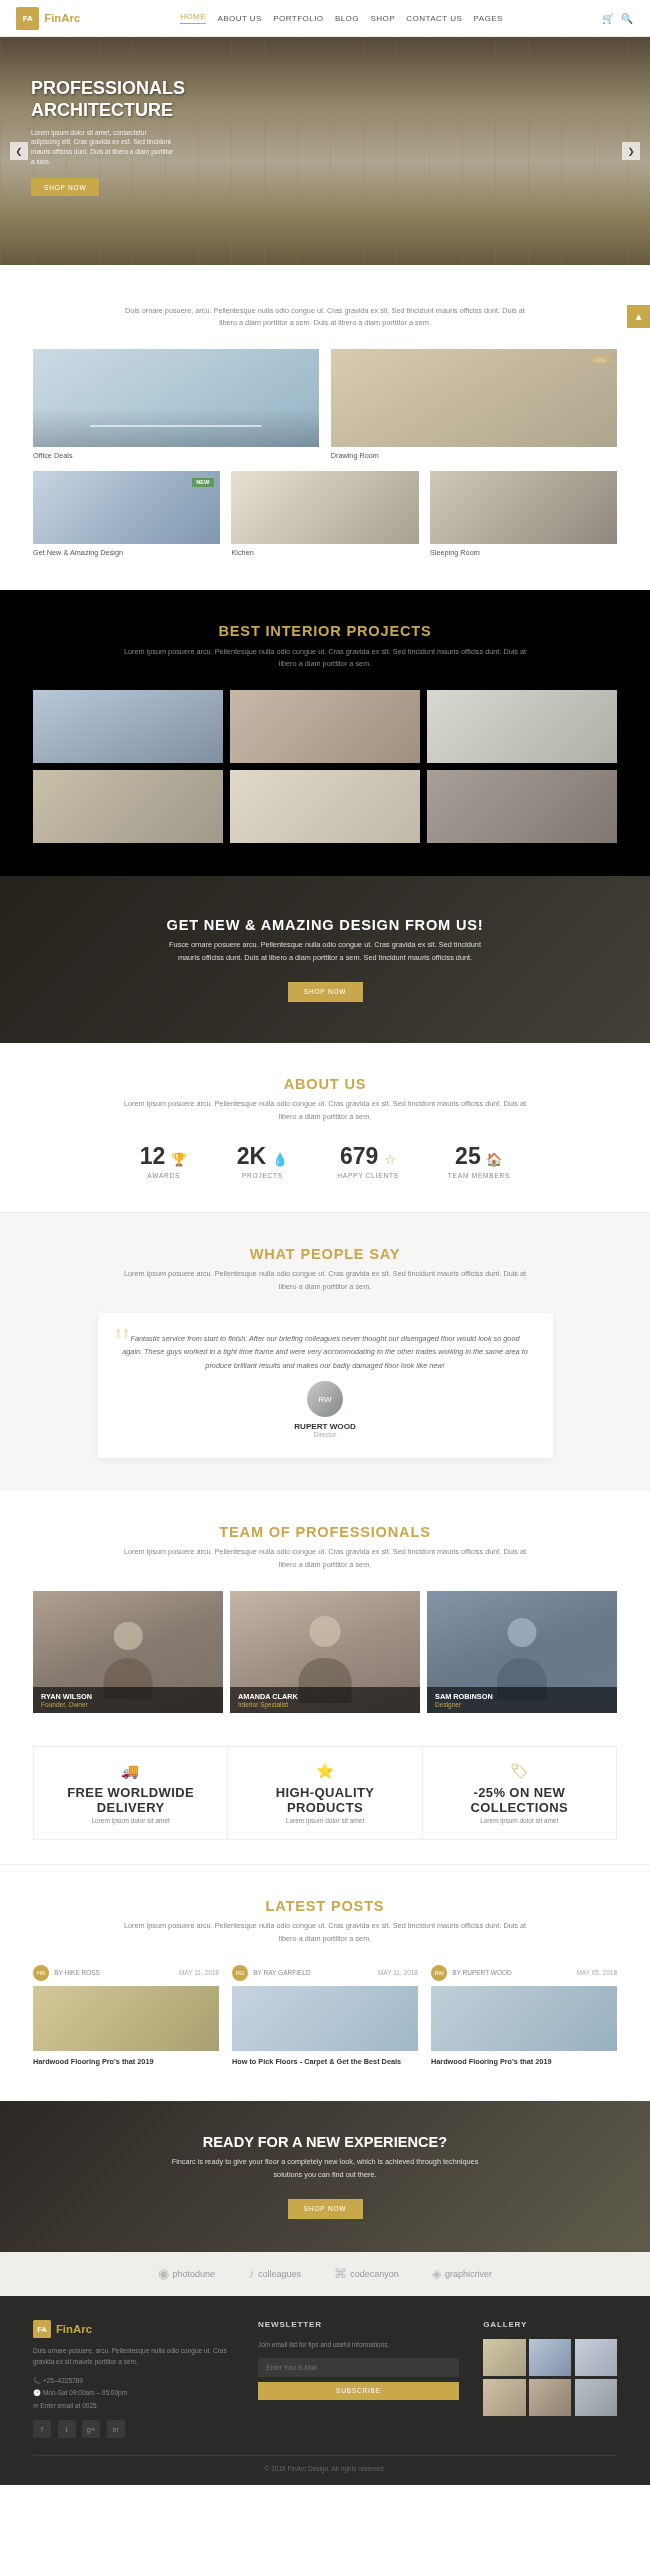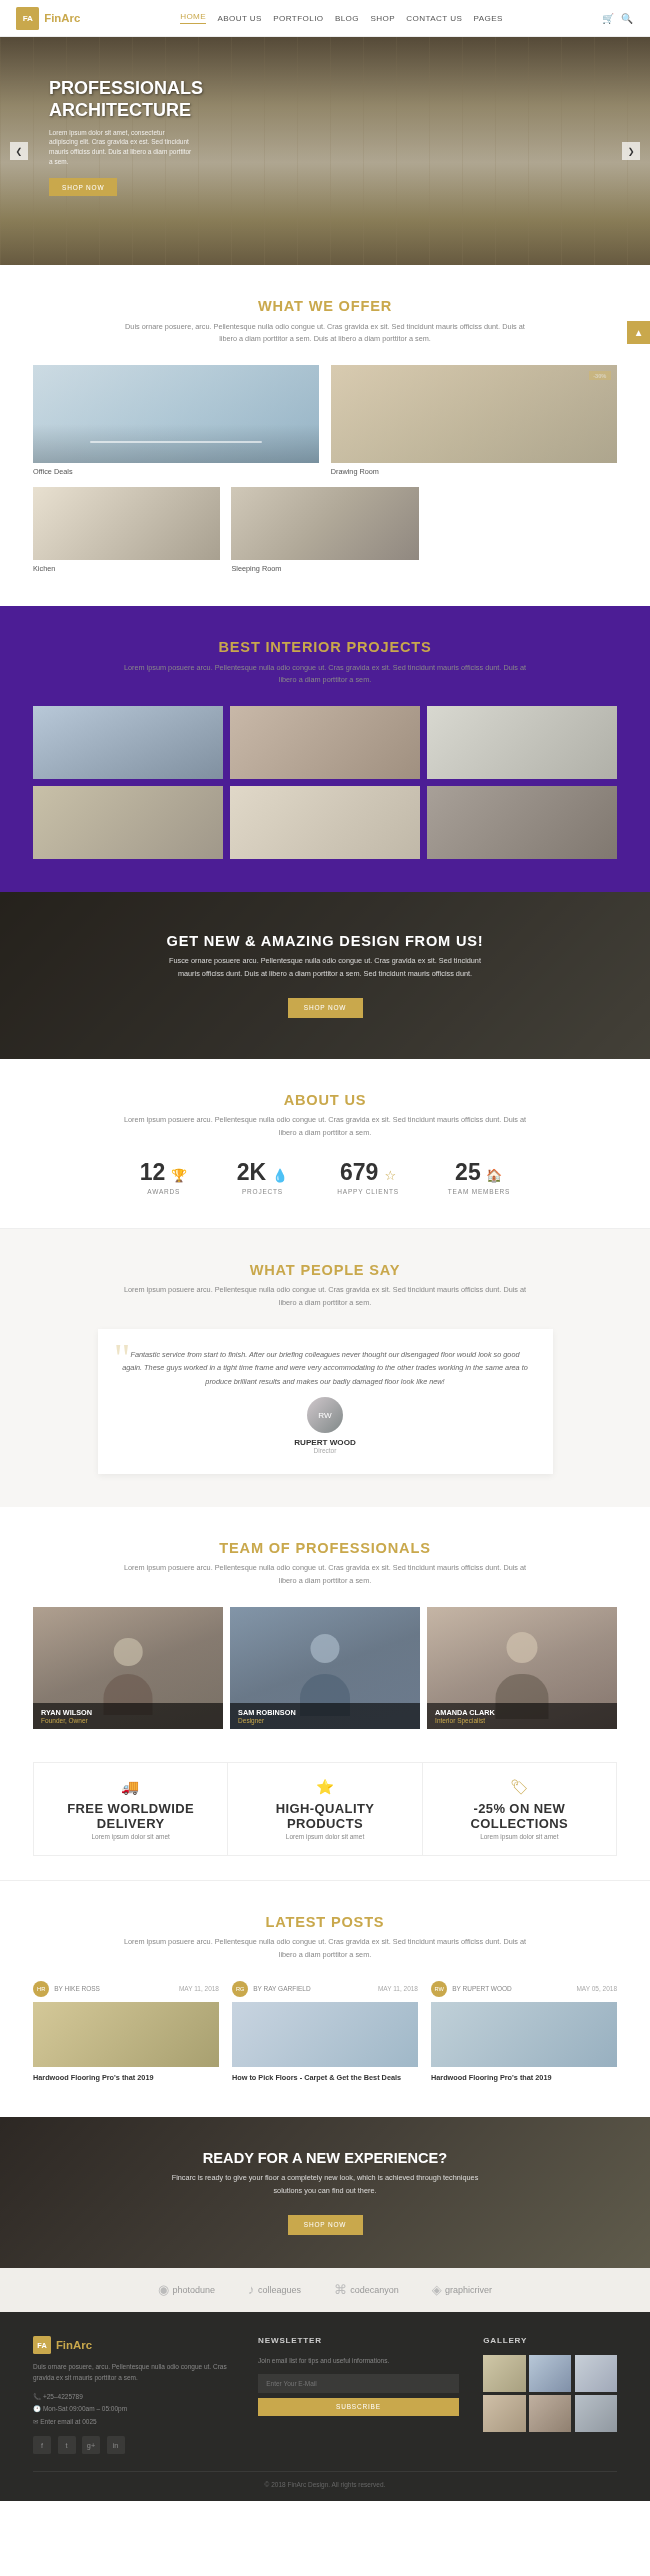--- a/index.html
+++ b/index.html
@@ -24,21 +24,21 @@
       background: linear-gradient(rgba(0,0,0,0.3), rgba(0,0,0,0.2)),
         linear-gradient(135deg, #8a7560 0%, #c4b89a 30%, #e8dcc8 60%, #b8a882 100%);
     }
     .hero-kitchen {
       position: absolute; inset: 0;
       background:
         linear-gradient(rgba(0,0,0,0.3),rgba(0,0,0,0.2)),
         repeating-linear-gradient(90deg, rgba(180,160,120,0.3) 0px, rgba(180,160,120,0.1) 0.8px, transparent 0.8px, transparent 33px),
         linear-gradient(180deg, #7a6a50 0%, #c8b890 30%, #e8dcc0 55%, #b0a070 80%, #807050 100%);
     }
-    .hero-content { position: relative; z-index:2; padding: 41px 49px; }
+    .hero-content { position: relative; z-index:2; padding: 41px 31px; }
     .hero-content h1 { color: #fff; font-size: 18px; font-weight: 900; text-transform: uppercase; line-height: 1.2; max-width: 163px; text-shadow: 0.8px 0.8px 2.4px rgba(0,0,0,0.5); }
     .hero-content p { color: rgba(255,255,255,0.85); font-size: 6.5px; margin-top: 6.5px; max-width: 146px; line-height: 1.5; }
     .hero-btn { display: inline-block; margin-top: 11.4px; padding: 5.7px 13px; background: #c9a84c; color: #fff; font-size: 6.5px; text-transform: uppercase; letter-spacing: 0.8px; text-decoration: none; cursor: pointer; }
     .hero-arrow { position: absolute; top: 50%; transform: translateY(-50%); width: 18px; height: 18px; background: rgba(255,255,255,0.7); display: flex; align-items: center; justify-content: center; cursor: pointer; font-size: 8.1px; color: #333; z-index: 3; }
     .hero-arrow.left { left: 9.8px; }
     .hero-arrow.right { right: 9.8px; }
 
     
     .section { padding: 33px 33px; }
     .section-header { text-align: center; margin-bottom: 19.5px; }
@@ -210,23 +210,20 @@
   <div class="hero-content">
     <h1>PROFESSIONALS ARCHITECTURE</h1>
     <p>Lorem ipsum dolor sit amet, consectetur adipiscing elit. Cras gravida ex est. Sed tincidunt mauris officiss dunt. Duis at libero a diam porttitor a sem.</p>
     <div class="hero-btn">SHOP NOW</div>
   </div>
   <div class="hero-arrow right">❯</div>
 </section>
 
 <section class="section">
   <div class="section-header">
-    <h2>
-      <span>WHAT WE </span><span style="color:#c9a84c;font-weight:700">OFFER</span>
-    </h2>
     <p>Duis ornare posuere, arcu. Pellentesque nulla odio congue ut. Cras gravida ex sit. Sed tincidunt mauris officiss dunt. Duis at libero a diam porttitor a sem. Duis at libero a diam porttitor a sem.</p>
   </div>
   <div class="offer-grid">
     <div class="offer-item">
       <div class="offer-img office">
         <div style="position:absolute;inset:0;background:linear-gradient(160deg,#c8d8e0aa,#a0c0d0aa);"></div>
         <div style="position:absolute;bottom:0;left:0;right:0;height:40%;background:linear-gradient(transparent,rgba(0,0,0,0.2))"></div>
 
         <div style="position:absolute;bottom:20%;left:20%;right:20%;height:2.4px;background:rgba(255,255,255,0.6);border-radius:1.6px"></div>
       </div>
@@ -235,35 +232,41 @@
     <div class="offer-item">
       <div class="offer-img drawing">
         <div class="offer-badge">-30%</div>
         <div style="position:absolute;inset:0;background:linear-gradient(160deg,#d8c8a8aa,#b8b090aa);"></div>
       </div>
       <div class="offer-label">Drawing Room</div>
     </div>
   </div>
   <div class="offer-grid-3">
     <div class="offer-item">
+      <div class="offer-img amazing" style="height:73px">
+        <div class="offer-badge new-badge">NEW</div>
+      </div>
+      <div class="offer-label">Get New &amp; Amazing Design</div>
+    </div>
+    <div class="offer-item">
       <div class="offer-img kitchen" style="height:73px"></div>
       <div class="offer-label">Kichen</div>
     </div>
     <div class="offer-item">
       <div class="offer-img sleeping" style="height:73px"></div>
       <div class="offer-label">Sleeping Room</div>
     </div>
   </div>
 </section>
 
 <div style="position:relative">
   <div style="position:absolute;right:0;top:-285px;width:23px;height:23px;background:#c9a84c;color:#fff;display:flex;align-items:center;justify-content:center;font-size:9.8px;cursor:pointer;z-index:50">▲</div>
 </div>
 
-<section class="section" style="background:#4c1d95">
+<section class="section" style="background:#000000">
   <div class="section-header">
     <h2>
       <span>BEST INTERIOR </span><span style="color:#c9a84c;font-weight:700">PROJECTS</span>
     </h2>
     <p>Lorem ipsum posuere arcu. Pellentesque nulla odio congue ut. Cras gravida ex sit. Sed tincidunt mauris officiss dunt. Duis at libero a diam porttitor a sem.</p>
   </div>
   <div class="projects-grid">
     <div class="project-img p1">
       <div style="position:absolute;inset:0;background:linear-gradient(160deg,#b8c8d8cc,#8090a0cc)"></div>
     </div>
@@ -354,39 +357,39 @@
         <div style="position:absolute;inset:0;background:linear-gradient(160deg,#b8a898aa,#706860aa)"></div>
         <div style="position:absolute;top:25%;left:50%;transform:translateX(-50%);width:28.5px;height:28.5px;border-radius:50%;background:rgba(200,190,170,0.7)"></div>
         <div style="position:absolute;top:55%;left:50%;transform:translateX(-50%);width:49px;height:41px;border-radius:24.4px 24.4px 0 0;background:rgba(100,80,70,0.5)"></div>
       </div>
       <div class="team-overlay">
         <div class="team-name">RYAN WILSON</div>
         <div class="team-role">Founder, Owner</div>
       </div>
     </div>
     <div class="team-card">
+      <div class="team-img amanda">
+        <div style="position:absolute;inset:0;background:linear-gradient(160deg,#c8b8a8aa,#8a7870aa)"></div>
+        <div style="position:absolute;top:20%;left:50%;transform:translateX(-50%);width:31px;height:31px;border-radius:50%;background:rgba(210,195,175,0.7)"></div>
+        <div style="position:absolute;top:55%;left:50%;transform:translateX(-50%);width:53px;height:45px;border-radius:24.4px 24.4px 0 0;background:rgba(90,80,68,0.5)"></div>
+      </div>
+      <div class="team-overlay">
+        <div class="team-name">AMANDA CLARK</div>
+        <div class="team-role">Interior Specialist</div>
+      </div>
+    </div>
+    <div class="team-card">
       <div class="team-img sam">
         <div style="position:absolute;inset:0;background:linear-gradient(160deg,#8898a8aa,#5a6878aa)"></div>
         <div style="position:absolute;top:22%;left:50%;transform:translateX(-50%);width:29px;height:29px;border-radius:50%;background:rgba(170,185,200,0.7)"></div>
         <div style="position:absolute;top:55%;left:50%;transform:translateX(-50%);width:50px;height:42px;border-radius:24.4px 24.4px 0 0;background:rgba(70,90,110,0.5)"></div>
       </div>
       <div class="team-overlay">
         <div class="team-name">SAM ROBINSON</div>
         <div class="team-role">Designer</div>
-      </div>
-    </div>
-    <div class="team-card">
-      <div class="team-img amanda">
-        <div style="position:absolute;inset:0;background:linear-gradient(160deg,#c8b8a8aa,#8a7870aa)"></div>
-        <div style="position:absolute;top:20%;left:50%;transform:translateX(-50%);width:31px;height:31px;border-radius:50%;background:rgba(210,195,175,0.7)"></div>
-        <div style="position:absolute;top:55%;left:50%;transform:translateX(-50%);width:53px;height:45px;border-radius:24.4px 24.4px 0 0;background:rgba(90,80,68,0.5)"></div>
-      </div>
-      <div class="team-overlay">
-        <div class="team-name">AMANDA CLARK</div>
-        <div class="team-role">Interior Specialist</div>
       </div>
     </div>
   </div>
 </section>
 
 <section style="padding: 0 33px 24.4px">
   <div class="features-row">
     <div class="feature-item">
       <div class="feature-icon">🚚</div>
       <div class="feature-title">FREE WORLDWIDE DELIVERY</div>

